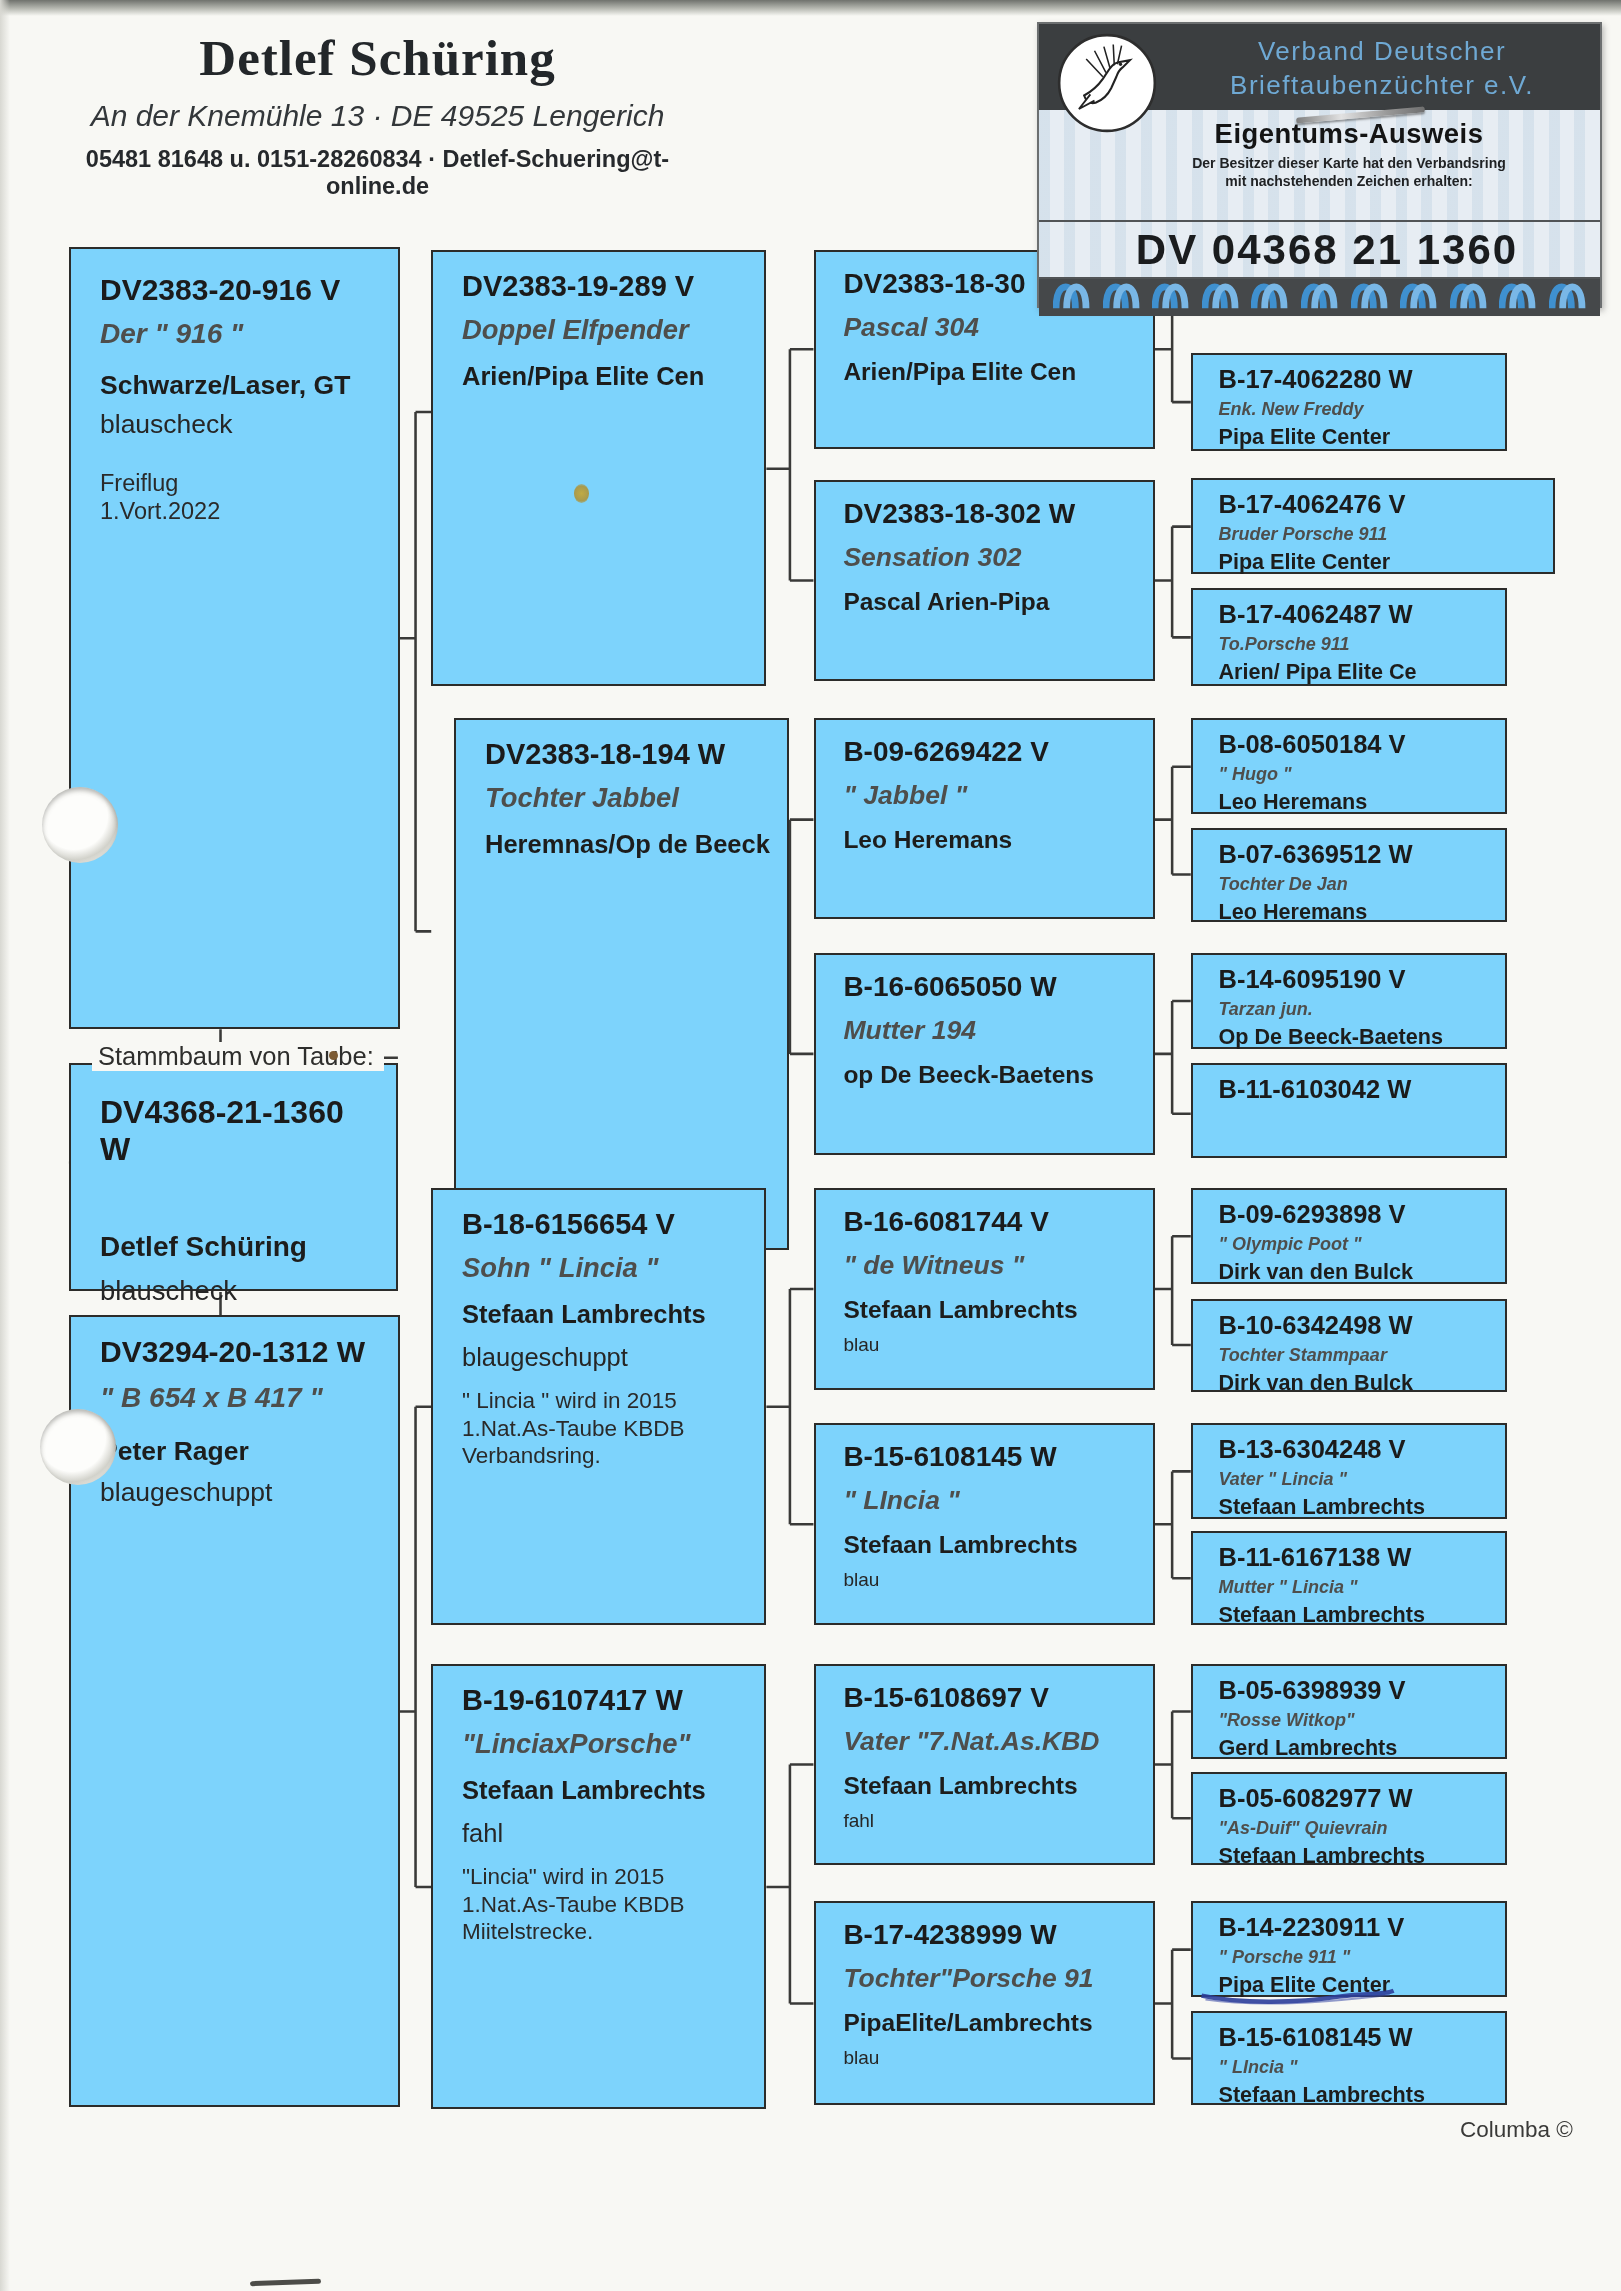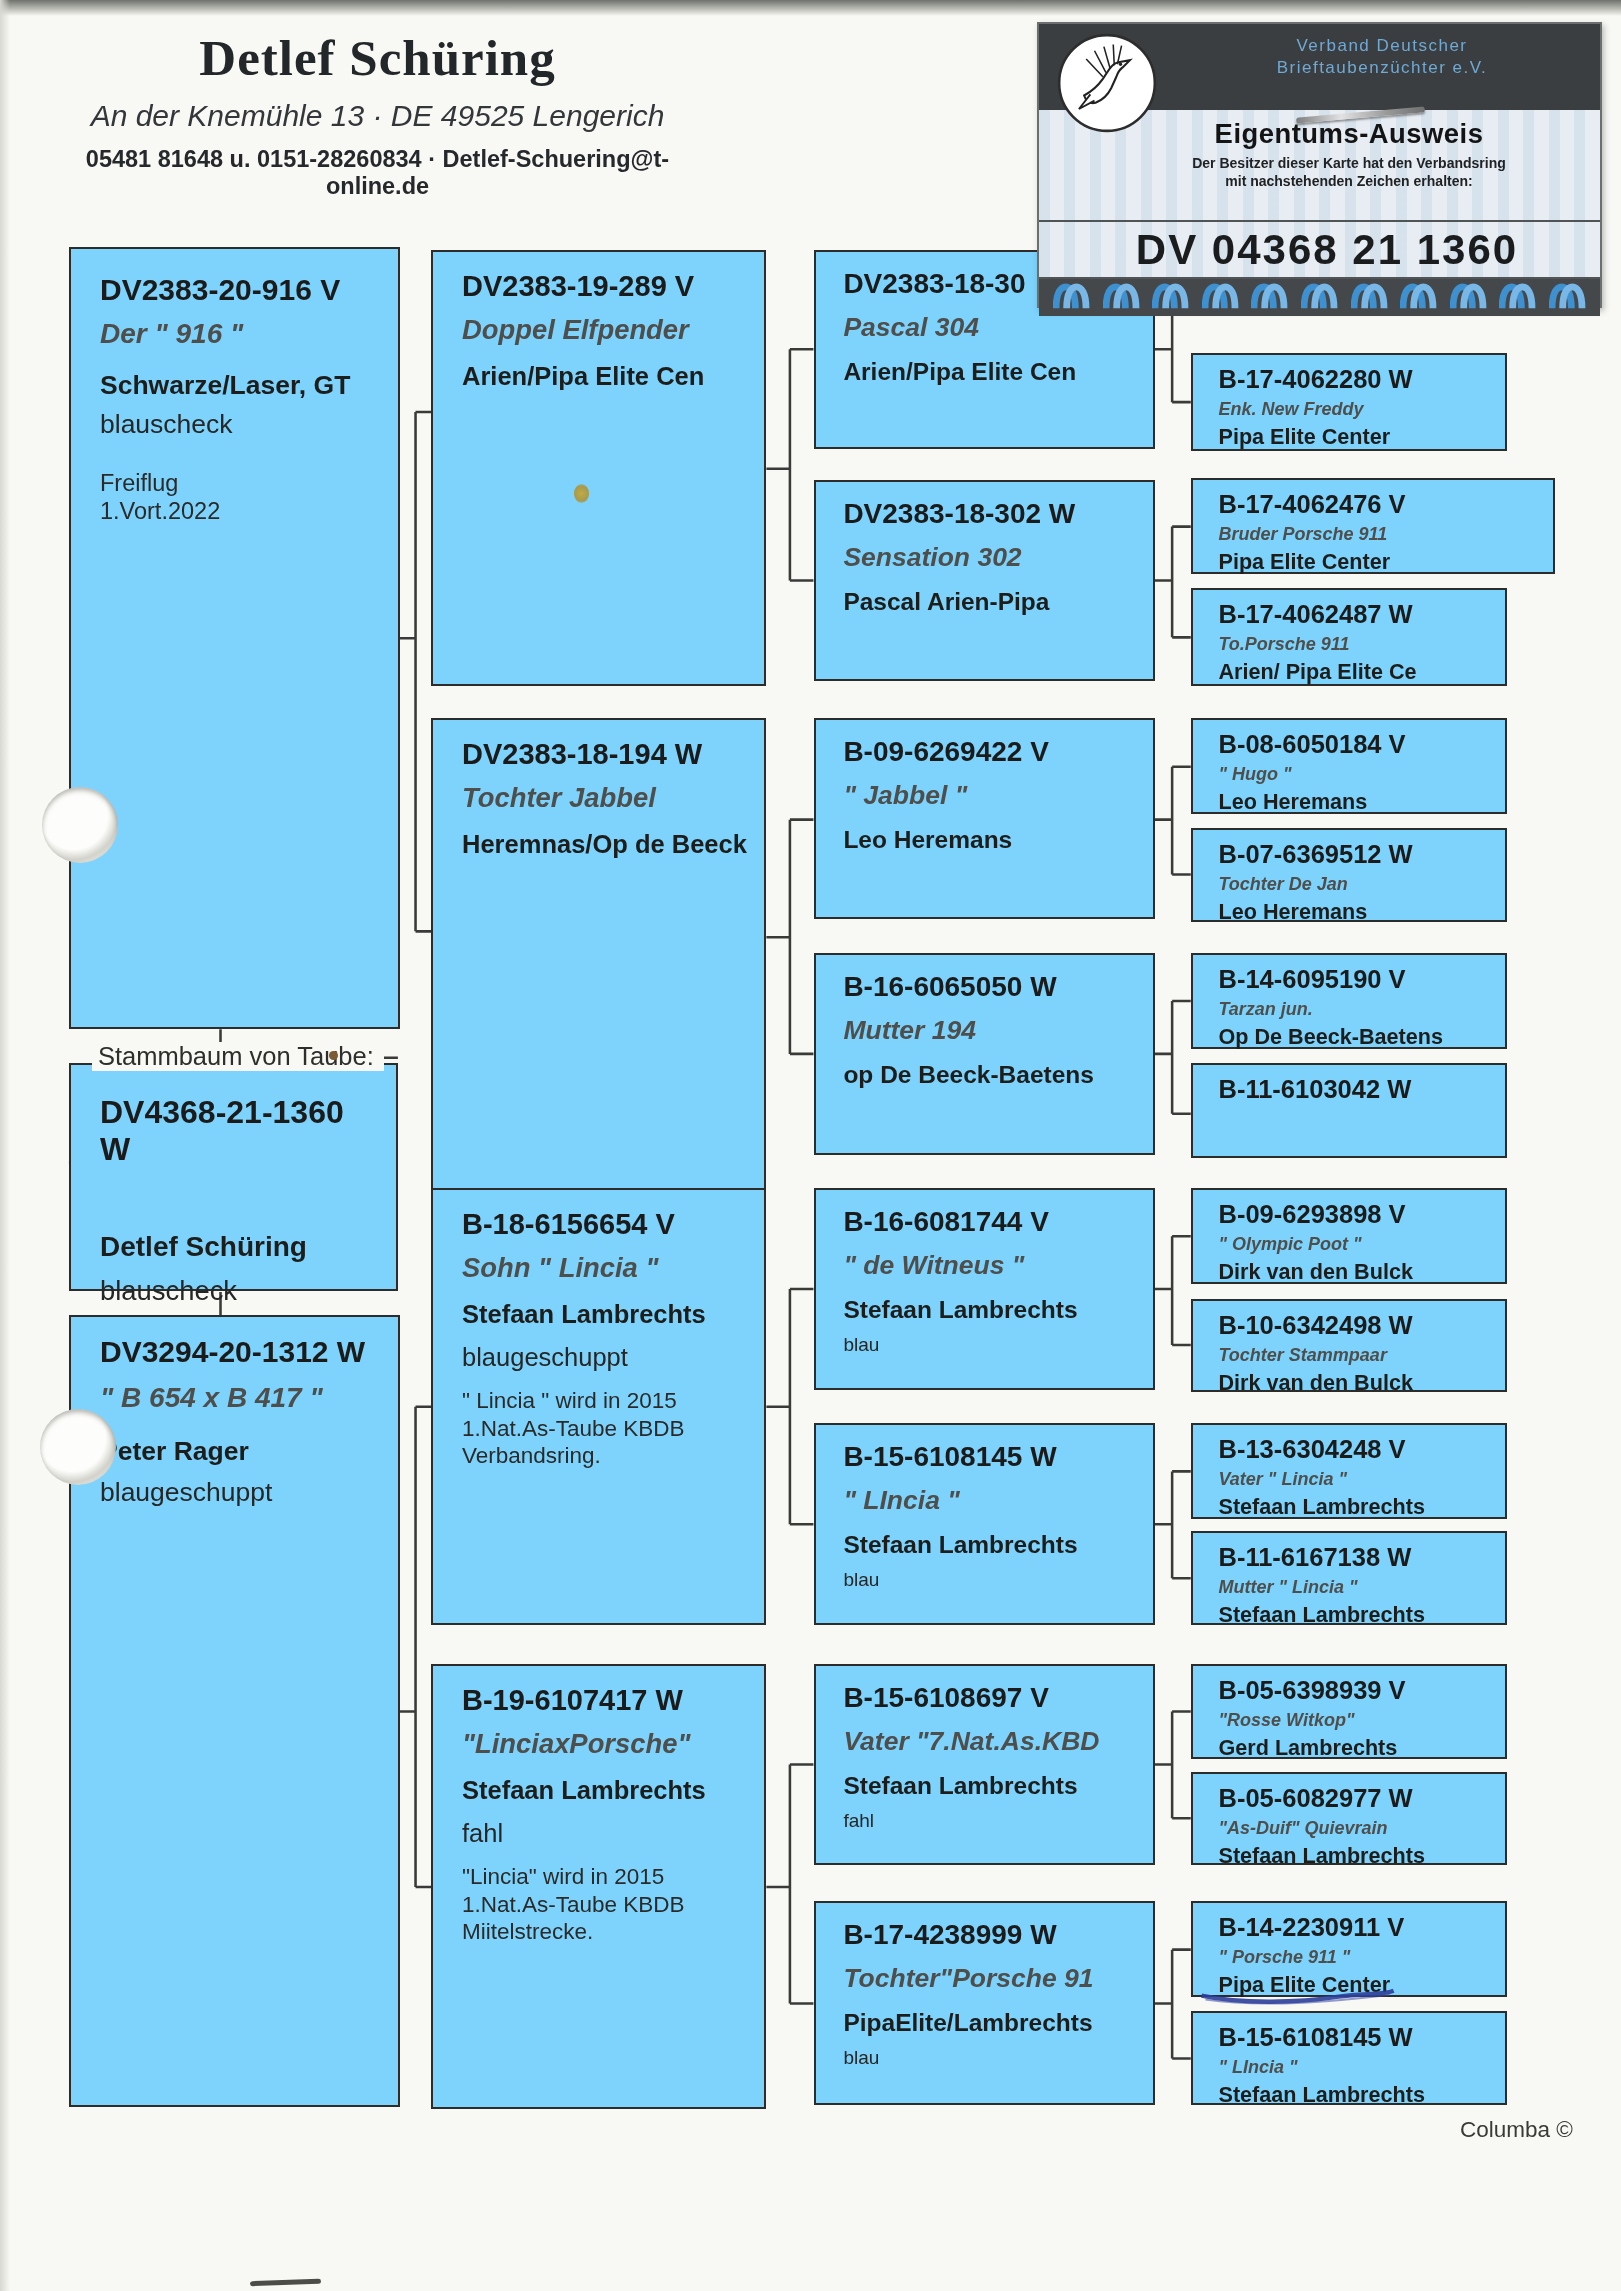--- a/index.html
+++ b/index.html
@@ -25,21 +25,21 @@
   .hdr-name{font-family:"Liberation Serif", serif;font-weight:bold;font-size:51px;color:#23272a;letter-spacing:1px;}
   .hdr-addr{font-style:italic;font-size:30px;color:#33373a;margin-top:11.8px;}
   .hdr-contact{font-weight:bold;font-size:23.5px;color:#26292c;margin-top:13.7px;}
 
   
   .badge{position:absolute;left:1037px;top:21.6px;width:561px;height:282px;z-index:20;
     background:#e7edf3;border:2px solid #6c6f70;box-shadow:2px 2.9px 5.9px rgba(70,70,70,.35);}
   .badge-inner{position:absolute;inset:0;
     background:repeating-linear-gradient(90deg, rgba(163,192,214,.25) 0 10.8px, rgba(163,192,214,0) 10.8px 25.5px);}
   .badge-band{position:absolute;left:0;top:0;width:100%;height:86px;background:#3b3e40;}
-  .badge-org{position:absolute;left:147px;top:11.8px;width:392px;text-align:center;color:#6fa9d4;font-size:17px;letter-spacing:1.5px;line-height:1.3;}
+  .badge-org{position:absolute;left:147px;top:11.8px;width:392px;text-align:center;color:#6fa9d4;font-size:26px;letter-spacing:1.5px;line-height:1.3;}
   .badge-circle{position:absolute;left:15.7px;top:7.8px;width:104px;height:104px;z-index:3;}
   .badge-staple{position:absolute;left:257px;top:88px;width:129px;height:5.9px;z-index:4;
     background:linear-gradient(90deg,#7e7e7e,#e2e2e2 35%,#9a9a9a 70%,#6f6f6f);
     border-radius:2.9px;transform:rotate(-5deg);box-shadow:0 2px 2px rgba(60,60,60,.5);}
   .badge-title-area{position:absolute;left:0;top:94px;width:100%;text-align:center;padding-left:59px;box-sizing:border-box;}
   .badge-title{font-weight:bold;font-size:27.4px;color:#141414;letter-spacing:0.5px;}
   .badge-sub{font-weight:bold;font-size:14px;color:#202224;line-height:1.25;margin-top:5.9px;}
   .badge-hr1{position:absolute;left:0;top:196px;width:100%;border-top:2px solid #515456;}
   .badge-number{position:absolute;left:0;top:202px;width:100%;text-align:center;padding-left:15px;box-sizing:border-box;
     font-weight:bold;font-size:42px;letter-spacing:2px;color:#1a1c1e;}
@@ -158,21 +158,21 @@
     <div class="nick" style="margin-bottom:21.6px">" B 654 x B 417 "</div>
     <div class="info" style="margin-bottom:9.8px">Peter Rager</div>
     <div class="colorline">blaugeschuppt</div>
   </div>
 
   <div class="box g2" style="left:431px;top:250px;width:335px;height:436px">
     <div class="ring">DV2383-19-289 V</div>
     <div class="nick">Doppel Elfpender</div>
     <div class="info">Arien/Pipa Elite Cen</div>
   </div>
-  <div class="box g2" style="left:431px;top:718px;width:335px;height:532px">
+  <div class="box g2" style="left:454px;top:718px;width:335px;height:532px">
     <div class="ring">DV2383-18-194 W</div>
     <div class="nick">Tochter Jabbel</div>
     <div class="info">Heremnas/Op de Beeck</div>
   </div>
   <div class="box g2" style="left:431px;top:1188px;width:335px;height:437px">
     <div class="ring">B-18-6156654 V</div>
     <div class="nick">Sohn " Lincia "</div>
     <div class="info">Stefaan Lambrechts</div>
     <div class="colorline">blaugeschuppt</div>
     <div class="note">" Lincia " wird in 2015</div>

